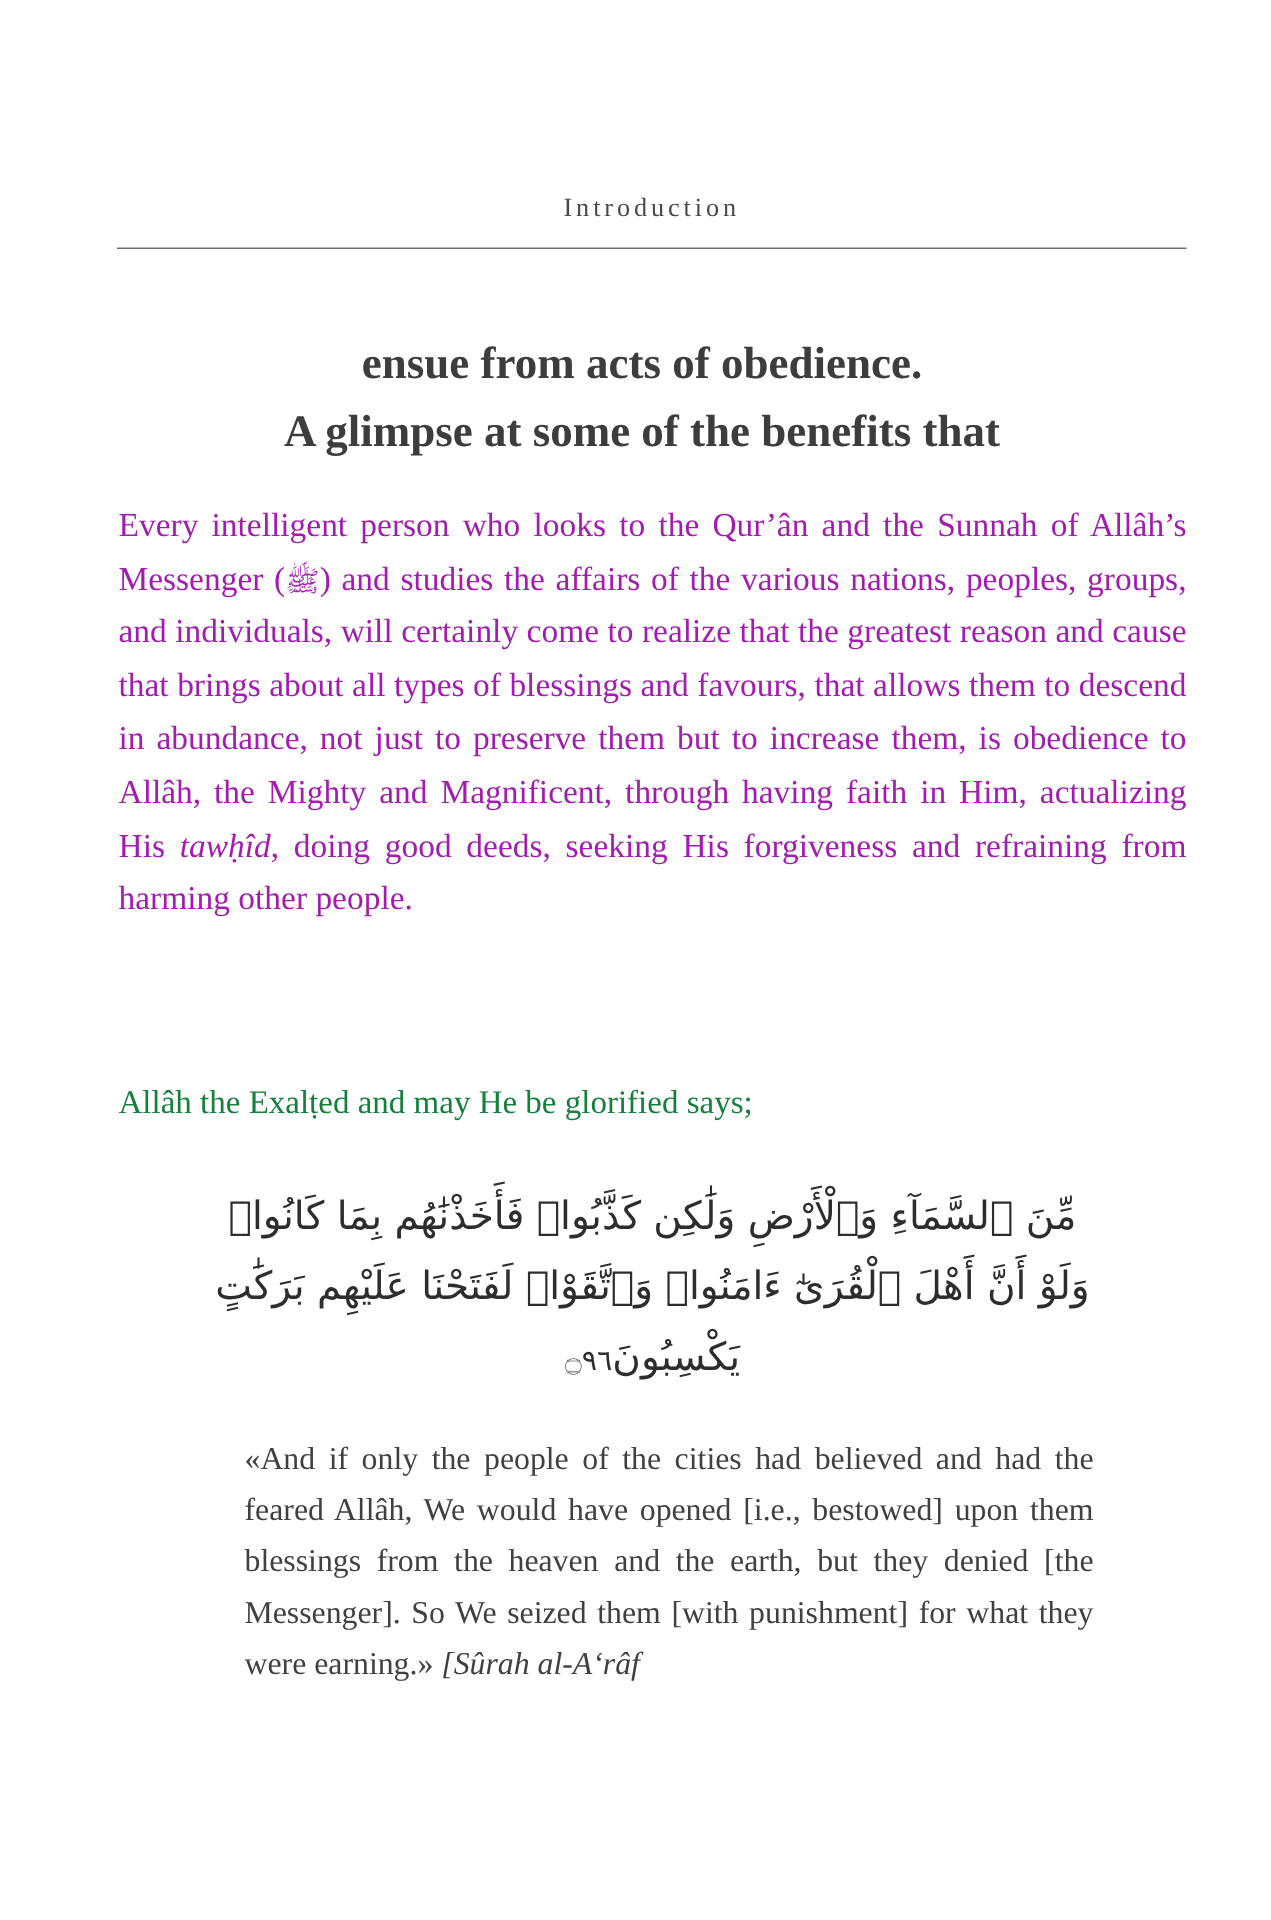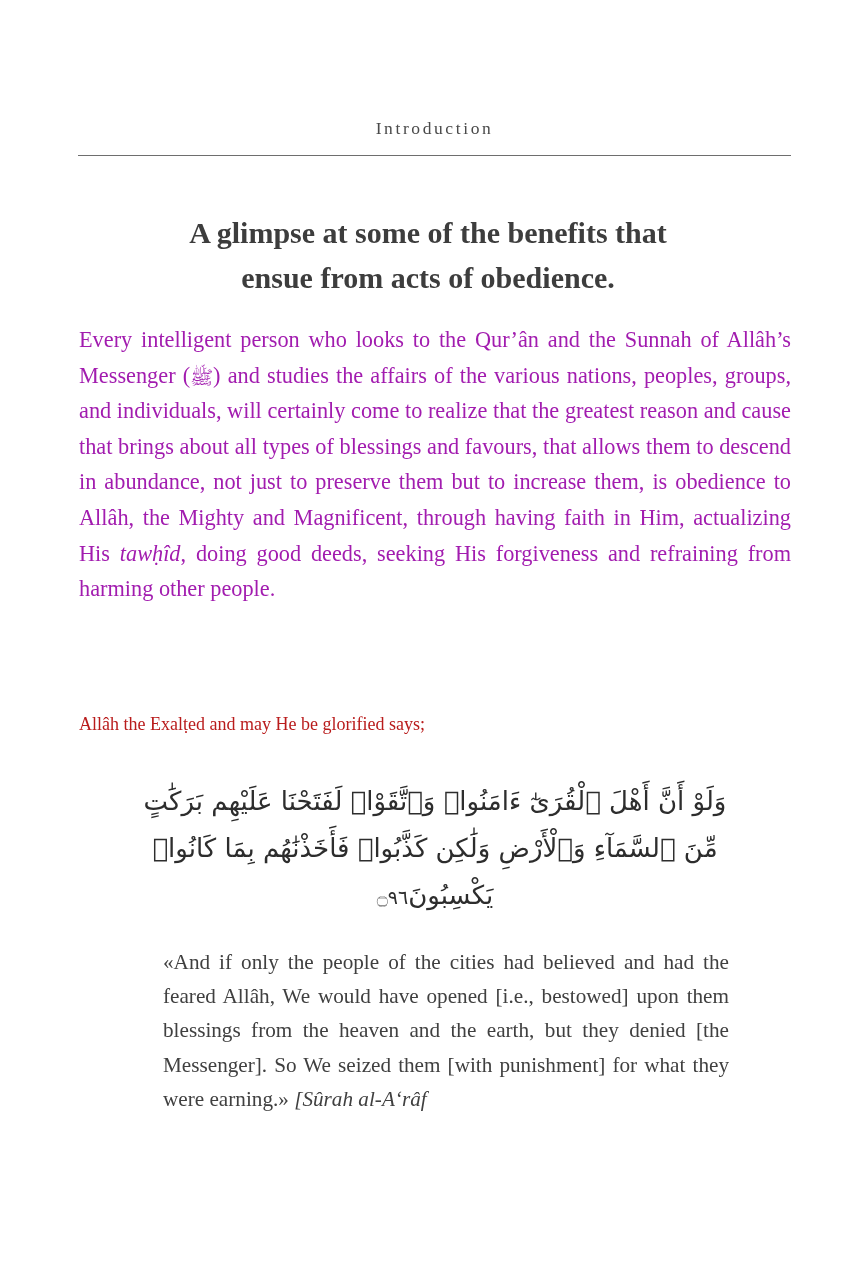--- a/index.html
+++ b/index.html
@@ -12,21 +12,21 @@
     background: #ffffff;
     font-family: "Liberation Serif", "DejaVu Serif", serif;
     color: #3a3a3a;
     overflow: hidden;
     position: relative;
   }
 
   .page {
     position: absolute;
     left: 0;
-    top: 0;
+    top: 10px;
     width: 847px;
     height: 952px;
     box-sizing: border-box;
   }
 
   
   .running-head {
     position: absolute;
     left: 78px;
     top: 118px;
@@ -96,23 +96,23 @@
 
   i, .ital {
     font-style: italic;
   }
 
   .says-line {
     position: absolute;
     left: 79px;
     top: 707px;
     width: 712px;
-    font-size: 18px;
+    font-size: 22px;
     line-height: 35.6px;
-    color: #b91c1c;
+    color: #15803d;
     text-align: left;
   }
 
   
   .quran-block {
     position: absolute;
     left: 79px;
     top: 778px;
     width: 712px;
     text-align: center;
@@ -153,33 +153,33 @@
 </head>
 <body>
 
 <div class="page">
 
   <div class="running-head">Introduction</div>
 
   <div class="head-rule"></div>
 
   <h1 class="chapter-title">
+    <span class="tline">ensue from acts of obedience.</span>
     <span class="tline">A glimpse at some of the benefits that</span>
-    <span class="tline">ensue from acts of obedience.</span>
   </h1>
 
   <div class="body-col">
     <p class="body-par lead"><span>Every intelligent person who looks to the Qur’ân and the Sunnah of Allâh’s Messenger (</span><span class="salawat">ﷺ</span><span>) and studies the affairs of the various nations, peoples, groups, and individuals, will certainly come to realize that the greatest reason and cause that brings about all types of blessings and favours, that allows them to descend in abundance, not just to preserve them but to increase them, is obedience to Allâh, the Mighty and Magnificent, through having faith in Him, actualizing His </span><i>tawḥîd</i><span>, doing good deeds, seeking His forgiveness and refraining from harming other people.</span></p>
   </div>
 
   <div class="says-line">Allâh the Exalṭed and may He be glorified says;</div>
 
   <div class="quran-block">
+    <span class="aline">مِّنَ ٱلسَّمَآءِ وَٱلْأَرْضِ وَلَٰكِن كَذَّبُواۡ فَأَخَذْنَٰهُم بِمَا كَانُواۡ</span>
     <span class="aline">وَلَوْ أَنَّ أَهْلَ ٱلْقُرَىٰٓ ءَامَنُواۡ وَٱتَّقَوْاۡ لَفَتَحْنَا عَلَيْهِم بَرَكَٰتٍ</span>
-    <span class="aline">مِّنَ ٱلسَّمَآءِ وَٱلْأَرْضِ وَلَٰكِن كَذَّبُواۡ فَأَخَذْنَٰهُم بِمَا كَانُواۡ</span>
     <span class="aline"><span>يَكْسِبُونَ</span><span class="ayah-mark">۝٩٦</span></span>
   </div>
 
   <div class="translation">
     <p><span>«And if only the people of the cities had believed and had the feared Allâh, We would have opened [i.e., bestowed] upon them blessings from the heaven and the earth, but they denied [the Messenger]. So We seized them [with punishment] for what they were earning.» </span><i>[Sûrah al-A‘râf</i></p>
   </div>
 
 </div>
 
 </body></html>

